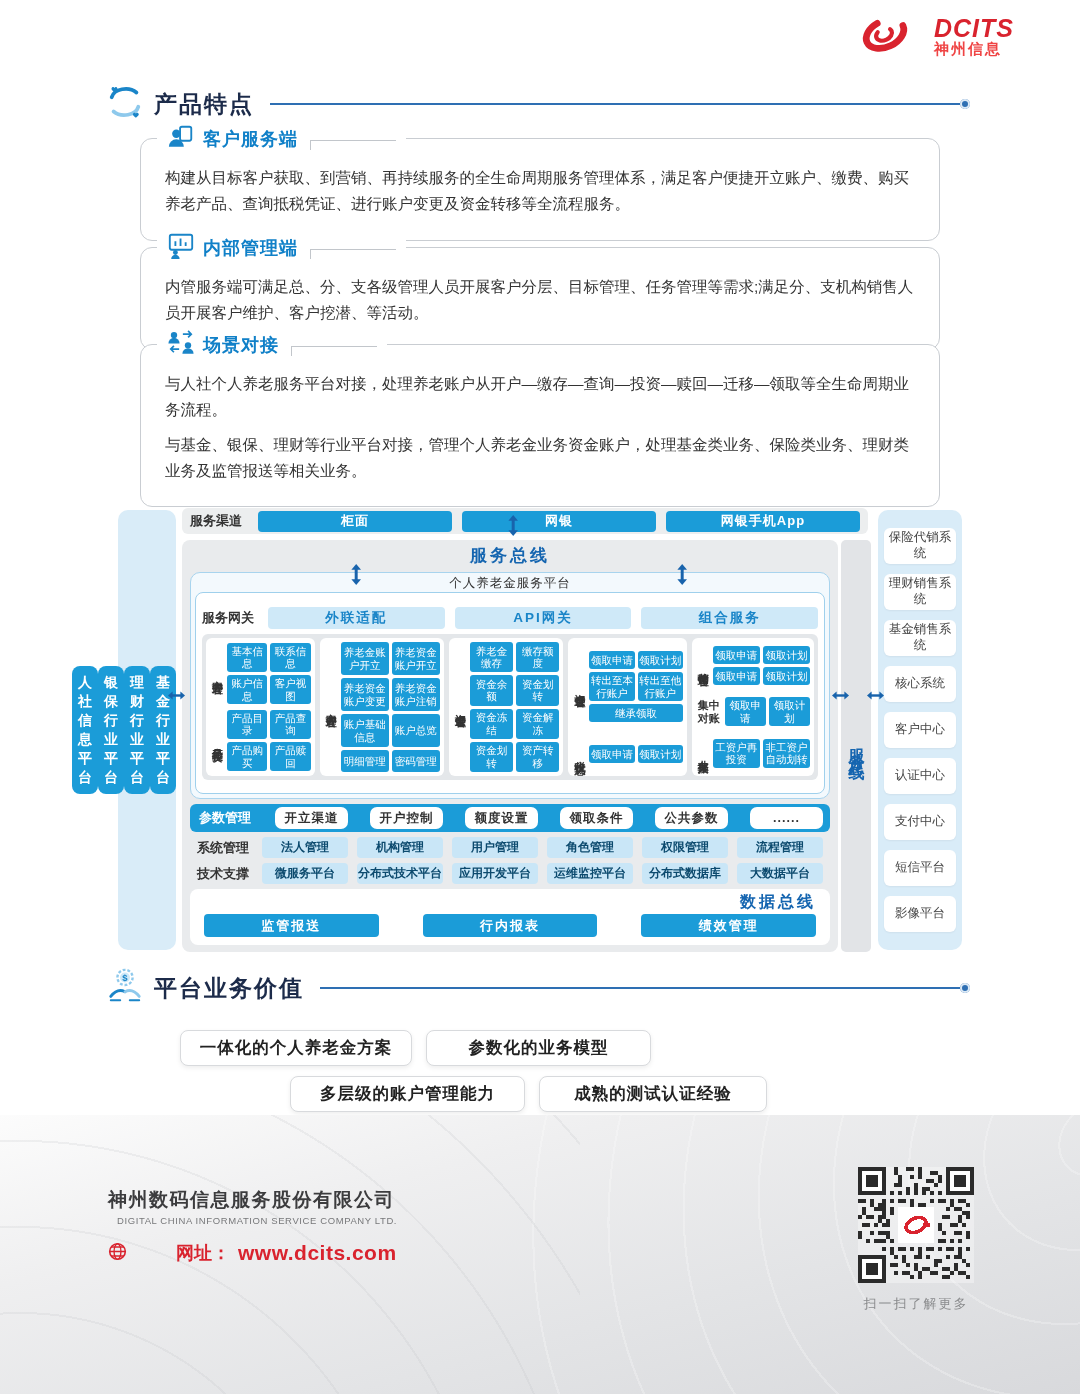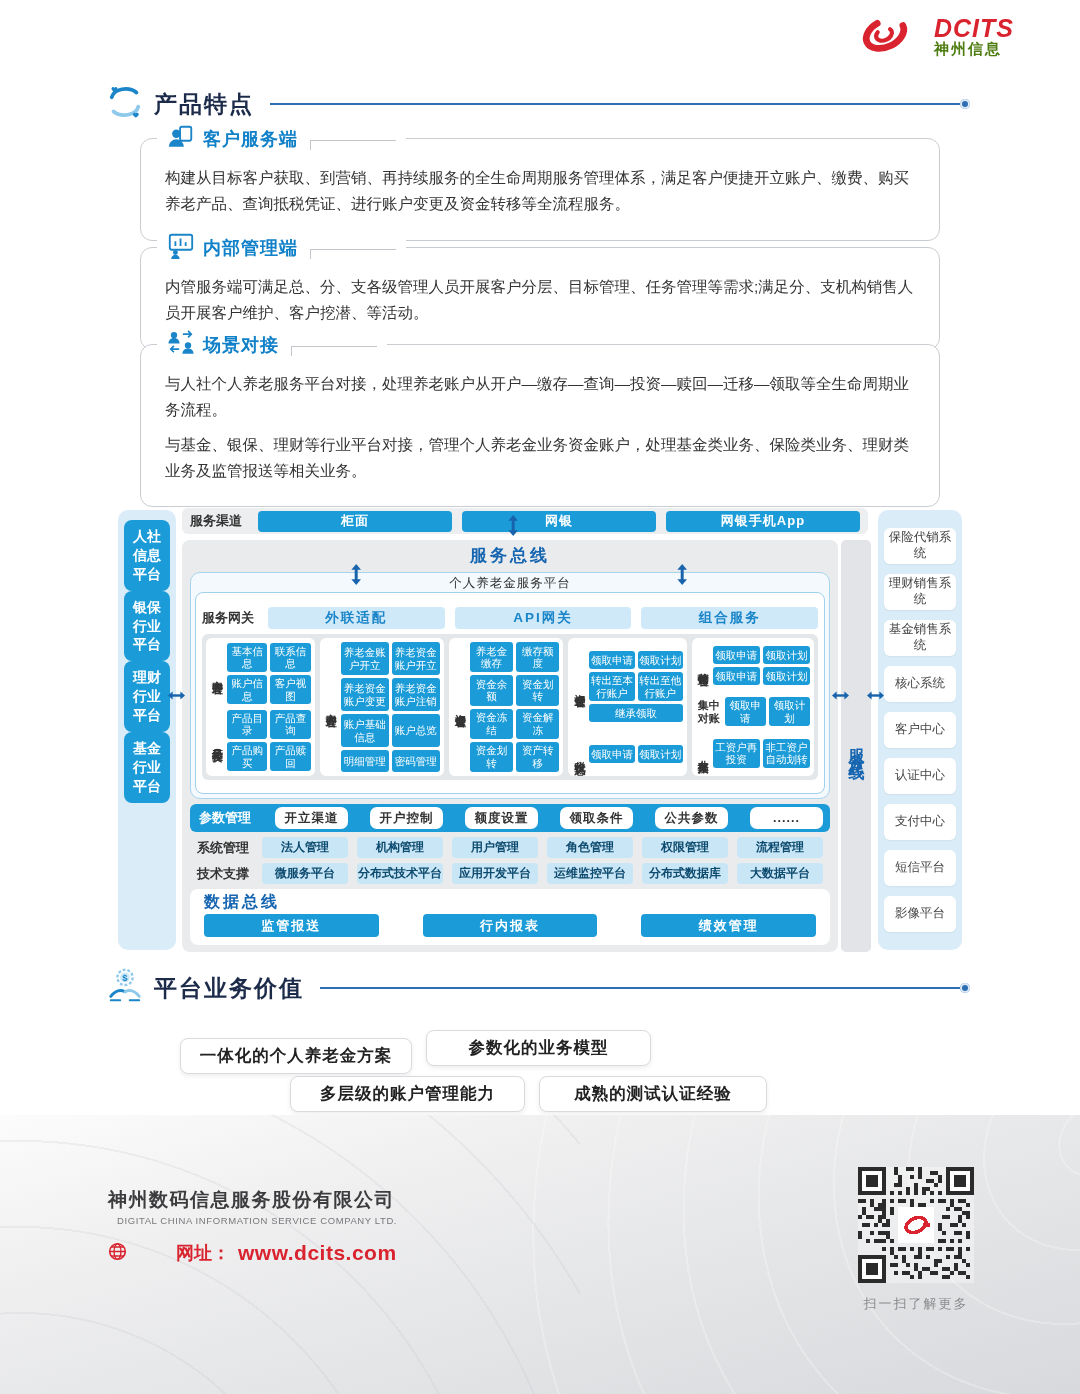--- a/index.html
+++ b/index.html
@@ -3,43 +3,43 @@
 <meta charset="utf-8">
 <style>
   * { margin:0; padding:0; box-sizing:border-box; }
   body { background:#fff; font-family:"Liberation Sans", sans-serif; }
   .page { position:relative; width:1080px; height:1394px; background:#fff; overflow:hidden; }
 
   
   .logo { position:absolute; top:12px; right:66px; display:flex; align-items:center; gap:24px; }
   .logo-text { display:flex; flex-direction:column; line-height:1.05; }
   .logo-brand { color:#d9232e; font-weight:bold; font-style:italic; font-size:25px; letter-spacing:1px; }
-  .logo-sub { color:#4d7c0f; font-weight:bold; font-size:15px; letter-spacing:2px; }
+  .logo-sub { color:#ef4444; font-weight:bold; font-size:15px; letter-spacing:2px; }
 
   
   .section { position:absolute; left:106px; width:860px; }
   .sec-head { display:flex; align-items:center; height:40px; }
   .sec-title { font-size:23px; font-weight:bold; color:#1c2b4a; letter-spacing:2px; margin-left:10px; white-space:nowrap; }
   .sec-line { flex:1; height:0; border-top:2px solid #2e6fb3; margin-left:16px; position:relative; }
   .sec-line::after { content:""; position:absolute; right:-4px; top:-6px; width:10px; height:10px; border-radius:50%;
     background:#2e6fb3; box-shadow:inset 0 0 0 2px #dce9f5; }
 
   
   .fcard { position:absolute; left:34px; width:800px; background:#fff; border:1px solid #c9cdd2; border-radius:12px;
     padding:26px 24px 14px 24px; }
   .fcard-head { position:absolute; top:-16px; left:16px; background:#fff; padding:0 10px; display:flex; align-items:center; gap:8px; }
   .fcard-title { color:#1080c8; font-weight:bold; font-size:18px; letter-spacing:1px; white-space:nowrap; }
   .fcard-tail { width:86px; height:10px; border-left:1px solid #c2c6cb; border-top:1px solid #c2c6cb; margin-top:12px; margin-left:4px; }
   .fcard p { font-size:15.5px; color:#333; line-height:1.7; margin-bottom:8px; }
 
   
   .diagram { position:absolute; left:118px; top:508px; width:844px; height:444px; }
   .strip { background:#d9ecf8; border-radius:10px; }
-  .strip-left { position:absolute; left:0; top:2px; width:58px; height:440px; display:flex; flex-direction:column;
-    justify-content:flex-start; align-items:center; padding:10px 0; }
+  .strip-left { position:absolute; left:0; top:2px; width:58px; height:440px; display:flex; flex-direction:row;
+    justify-content:flex-end; align-items:center; padding:10px 0; }
   .lp-box { width:46px; background:#1b9cd8; border-radius:8px; color:#fff; font-weight:bold; font-size:14px;
     line-height:1.35; text-align:center; padding:7px 6px; }
   .strip-right { position:absolute; right:0; top:2px; width:84px; height:440px; display:flex; flex-direction:column;
     justify-content:space-evenly; padding:8px 6px; }
   .rs-box { background:#fff; border-radius:6px; min-height:36px; display:flex; align-items:center; justify-content:center;
     text-align:center; font-size:12.5px; color:#444; line-height:1.25; padding:2px 4px; box-shadow:0 1px 2px rgba(0,0,0,.05); }
 
   .chan-row { position:absolute; left:64px; top:0; width:686px; height:26px; background:#eceeef; border-radius:6px;
     display:flex; align-items:center; padding:0 8px; gap:10px; }
   .chan-label { font-weight:bold; font-size:13px; color:#333; width:58px; flex:none; }
@@ -77,21 +77,21 @@
   .param-label { color:#fff; font-weight:bold; font-size:13px; width:56px; flex:none; text-align:center; }
   .param-btn { flex:1; background:#fff; color:#333; font-weight:bold; font-size:12.5px; height:22px; border-radius:7px;
     display:flex; align-items:center; justify-content:center; letter-spacing:1px; }
 
   .sys-row { display:flex; align-items:center; gap:9px; padding:0 7px; height:24px; }
   .sys-label { font-weight:bold; font-size:13px; color:#333; width:56px; flex:none; }
   .sys-btn { flex:1; background:#c9e6f7; color:#0c4a6e; font-weight:bold; font-size:12px; height:21px; border-radius:4px;
     display:flex; align-items:center; justify-content:center; white-space:nowrap; }
 
   .data-bus { background:#fff; border-radius:8px; padding:3px 14px 8px; }
-  .db-title { text-align:left; font-weight:bold; font-size:16px; color:#1565b0; letter-spacing:3px; height:22px; }
+  .db-title { text-align:right; font-weight:bold; font-size:16px; color:#1565b0; letter-spacing:3px; height:22px; }
   .db-items { display:flex; gap:44px; }
   .db-btn { flex:1; background:#1b9cd8; color:#fff; font-weight:bold; font-size:13px; height:23px; border-radius:4px;
     display:flex; align-items:center; justify-content:center; letter-spacing:2px; }
 
   .bus-bar { position:absolute; left:723px; top:32px; width:30px; height:412px; background:#e2e4e7; border-radius:5px;
     display:flex; align-items:center; justify-content:center; }
   .bus-bar span { writing-mode:vertical-rl; text-orientation:upright; font-weight:bold; font-size:16px; color:#1565b0; letter-spacing:5px; }
 
   .harrow { position:absolute; width:17px; height:11px; }
   .varrow { position:absolute; width:11px; height:21px; }
@@ -442,21 +442,21 @@
           <text x="20" y="14.5" font-size="10" fill="#1a85c8" text-anchor="middle" font-weight="bold" font-family="Liberation Sans, sans-serif">$</text>
           <path d="M5 31 q7 -9 15 -5" stroke="#1a85c8" stroke-width="3" fill="none" stroke-linecap="round"></path>
           <path d="M35 31 q-7 -9 -15 -5" stroke="#8ec9ec" stroke-width="3" fill="none" stroke-linecap="round"></path>
           <path d="M5 35 h10 M25 35 h10" stroke="#1a85c8" stroke-width="2" stroke-linecap="round"></path>
         </svg>
       </span>
       <span class="sec-title">平台业务价值</span>
       <span class="sec-line"></span>
     </div>
     <div class="vrow" style="top:62px; left:74px;">
-      <div class="vbox" style="width:232px;margin-top:8px;">一体化的个人养老金方案</div>
+      <div class="vbox" style="width:232px;">一体化的个人养老金方案</div>
       <div class="vbox" style="width:225px;">参数化的业务模型</div>
     </div>
     <div class="vrow" style="top:108px; left:184px;">
       <div class="vbox" style="width:235px;">多层级的账户管理能力</div>
       <div class="vbox" style="width:228px;">成熟的测试认证经验</div>
     </div>
   </div>
 
   <div class="footer">
     <div class="wave1"></div>

